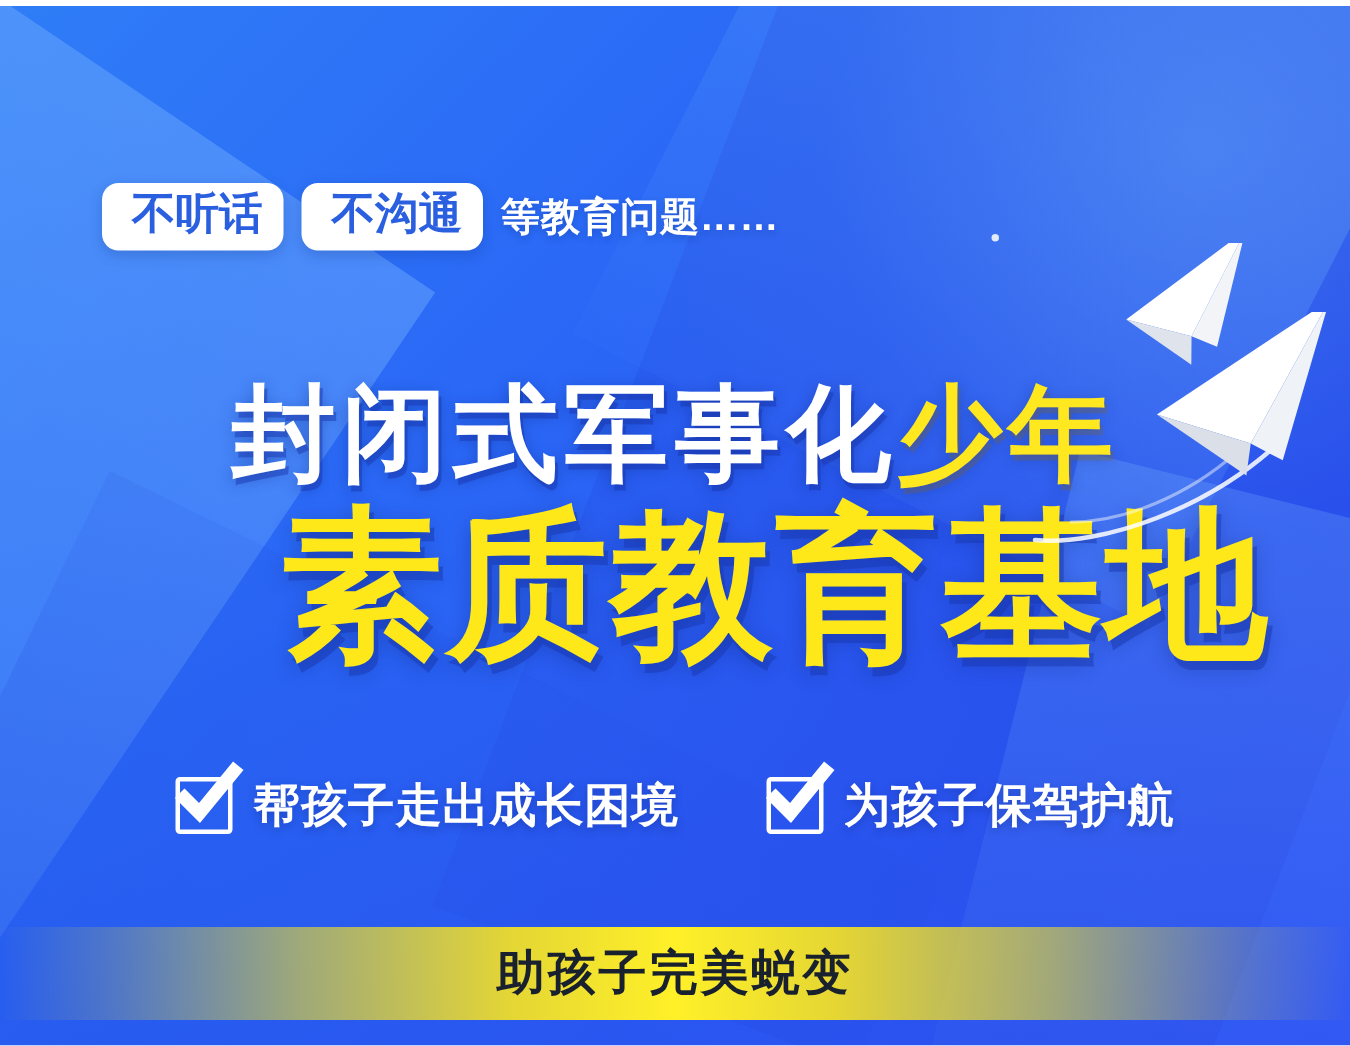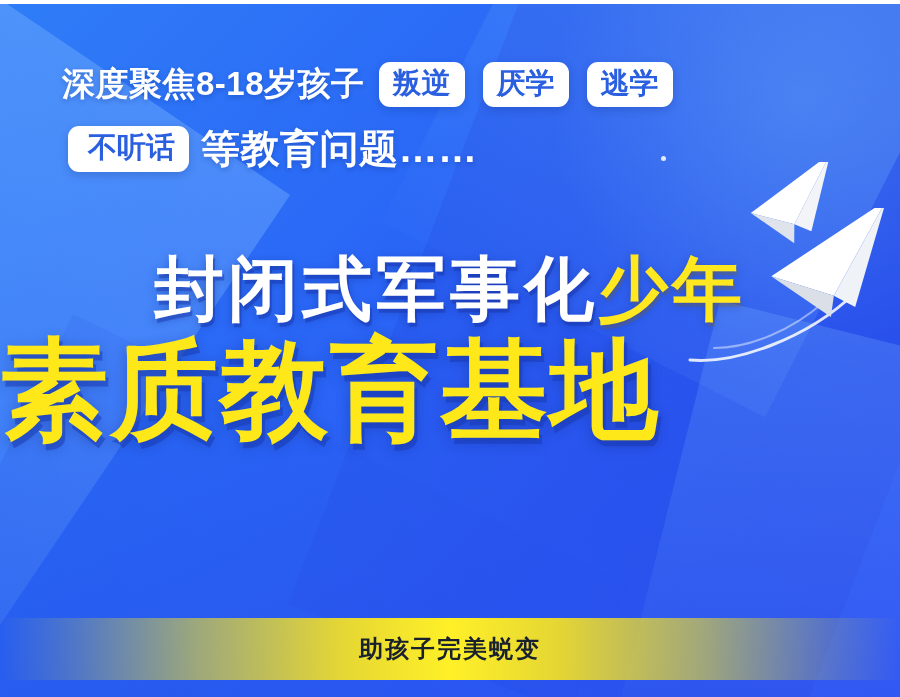--- a/index.html
+++ b/index.html
@@ -63,21 +63,21 @@
   .tagrow.r2{left:68px;top:122px;}
 
   .lead-text{
     color:#ffffff;
     font-size:33px;
     font-weight:bold;
     letter-spacing:.5px;
     white-space:nowrap;
     text-shadow:0 2px 5px rgba(14,40,120,.30);
   }
-  .lead-text.tail{font-size:39px;}
+  .lead-text.tail{font-size:26px;}
 
   .pill{
     background:#ffffff;
     color:#2a5fe0;
     font-size:29px;
     font-weight:bold;
     border-radius:11px;
     padding:3px 14px 6px 14px;
     margin:0 9px;
     line-height:1.25;
@@ -94,21 +94,21 @@
     font-size:70px;font-weight:bold;
     color:#ffffff;
     letter-spacing:4px;
     white-space:nowrap;
     text-shadow:2px 4px 0 rgba(24,52,170,.45), 0 3px 10px rgba(10,30,110,.35);
   }
   .title-1 .hl{color:#ffe81f;text-shadow:2px 4px 0 rgba(140,100,10,.25), 0 3px 10px rgba(10,30,110,.30);}
 
   .title-2{
     position:absolute;left:0;top:332px;width:847px;
-    text-align:left;
+    text-align:right;
     font-size:108px;font-weight:bold;
     color:#ffe81a;
     letter-spacing:2px;
     white-space:nowrap;
     line-height:1.08;
     text-shadow:3px 6px 0 rgba(24,55,175,.50), 0 4px 14px rgba(8,25,100,.32);
   }
 
   
   .benefits{
@@ -137,21 +137,21 @@
       rgba(255,232,26,.18) 8%,
       rgba(255,232,26,.55) 22%,
       rgba(255,232,26,.88) 38%,
       rgba(255,240,40,1) 50%,
       rgba(255,232,26,.88) 62%,
       rgba(255,232,26,.55) 78%,
       rgba(255,232,26,.18) 92%,
       rgba(255,232,26,0) 100%);
   }
   .bottom-text{
-    color:#19202e;font-size:24px;font-weight:bold;letter-spacing:2px;
+    color:#19202e;font-size:32px;font-weight:bold;letter-spacing:2px;
     white-space:nowrap;
   }
 
   
   .plane{position:absolute;z-index:12;}
   .plane-small{left:744px;top:162px;}
   .plane-big{left:764px;top:208px;}
   .trail{position:absolute;left:688px;top:290px;z-index:11;}
   .dot-spark{
     position:absolute;left:661px;top:156px;width:5px;height:5px;
@@ -170,38 +170,54 @@
     <div class="diag-a"></div>
 
     <div class="diag-c"></div>
     <div class="diag-d"></div>
     <div class="diag-e"></div>
     <div class="diag-f"></div>
   </div>
 
   <div class="content">
 
-    <div class="tagrow r1">
-      <span class="lead-text">深度聚焦8-18岁孩子</span>
-      <span class="pill first">叛逆</span>
-      <span class="pill">厌学</span>
-      <span class="pill">逃学</span>
-    </div>
 
     <div class="tagrow r2">
       <span class="pill r2">不听话</span>
+      <span class="pill r2">不沟通</span>
       <span class="lead-text tail">等教育问题……</span>
     </div>
 
     <div class="title-1">
       <span>封闭式军事化</span><span class="hl">少年</span>
     </div>
 
     <div class="title-2">素质教育基地</div>
 
+    <div class="benefits">
+
+      <div class="benefit">
+        <span class="check-box">
+          <svg width="44" height="44" viewBox="0 0 44 44" aria-hidden="true">
+            <path d="M7 23 L17 33 L40 5" stroke="#ffffff" stroke-width="9" fill="none" stroke-linecap="square" stroke-linejoin="miter"></path>
+          </svg>
+        </span>
+        <span class="benefit-label">帮孩子走出成长困境</span>
+      </div>
+
+      <div class="benefit">
+        <span class="check-box">
+          <svg width="44" height="44" viewBox="0 0 44 44" aria-hidden="true">
+            <path d="M7 23 L17 33 L40 5" stroke="#ffffff" stroke-width="9" fill="none" stroke-linecap="square" stroke-linejoin="miter"></path>
+          </svg>
+        </span>
+        <span class="benefit-label">为孩子保驾护航</span>
+      </div>
+
+    </div>
 
     <div class="bottom-band">
       <span class="bottom-text">助孩子完美蜕变</span>
     </div>
 
   </div>
 
   <span class="dot-spark"></span>
 
   <span class="plane plane-small">

